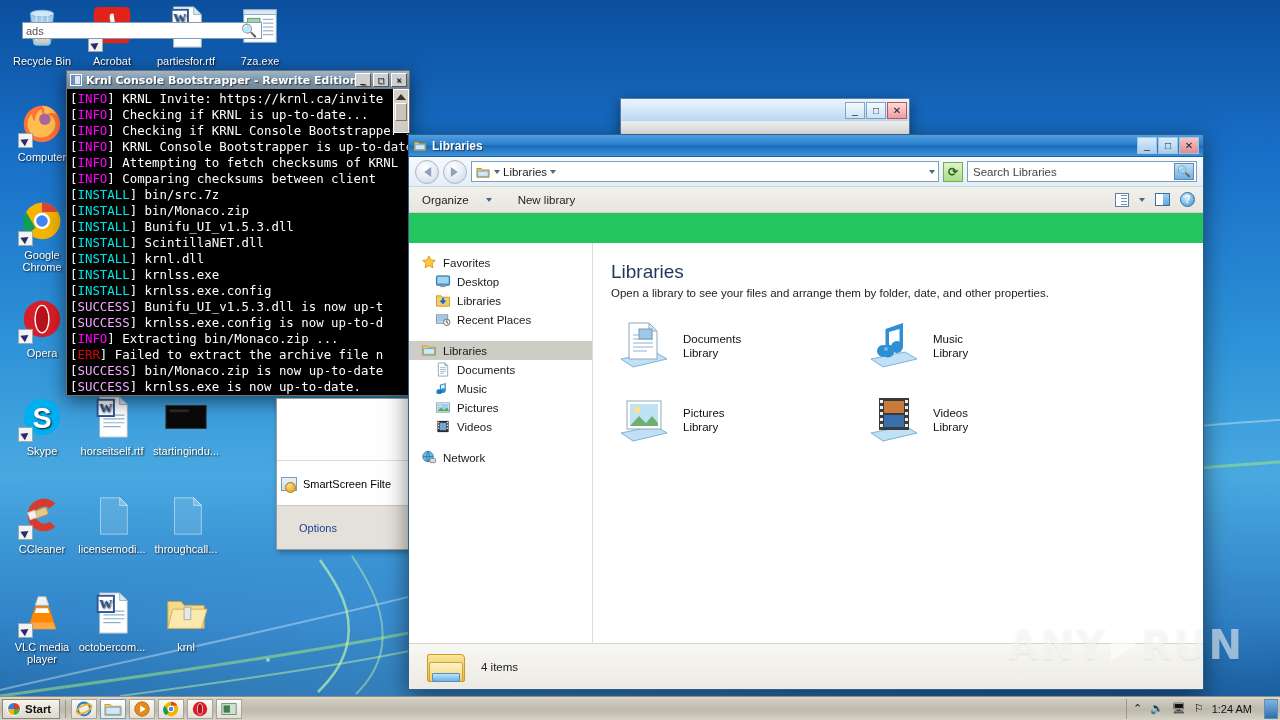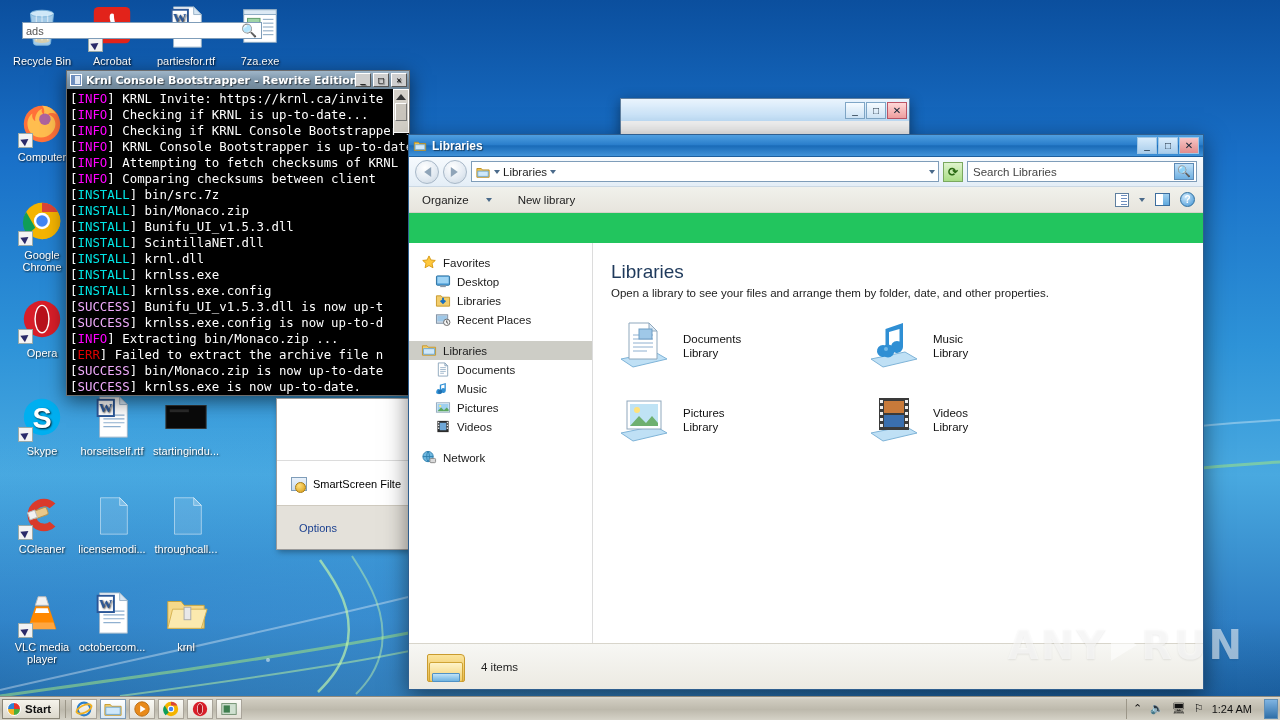--- a/index.html
+++ b/index.html
@@ -69,21 +69,21 @@
      background:#f2f2f2; border:1px solid #5f7f9f; }
   #bg-explorer .bgtb{ height:22px; background:linear-gradient(180deg,#eaf4fd,#bedcf5); display:flex; align-items:center; }
   #bg-explorer .bgtb .winbtns{ margin-left:auto; }
   #bg-search{ position:absolute; left:22px; top:22px; width:240px; height:17px; background:#fff;
      border:1px solid #7f9db9; display:flex; align-items:center; padding:0 3px; font-size:11px; color:#555;}
 
   
   #ss-menu{ left:276px; top:398px; width:134px; height:152px; background:#fff; border:1px solid #9a9a9a;
      box-shadow:2px 2px 6px rgba(0,0,0,.35); font-size:11px; }
   #ss-menu .ss-top{ height:62px; border-bottom:1px solid #dcdcdc; }
-  #ss-menu .ss-row{ height:46px; display:flex; align-items:center; padding-left:14px; gap:6px; }
+  #ss-menu .ss-row{ height:46px; display:flex; align-items:center; padding-left:4px; gap:6px; }
   #ss-menu .ss-row .shield{ width:16px;height:14px;background:linear-gradient(180deg,#e9f1fa,#c9dcef);
      border:1px solid #7f9db9;position:relative;flex:0 0 auto;}
   #ss-menu .ss-row .shield:after{content:"";position:absolute;left:3px;bottom:-3px;width:9px;height:9px;border-radius:50%;
      background:radial-gradient(circle at 35% 30%,#ffdf7d,#d79b12);border:1px solid #a97a10;}
   #ss-menu .ss-foot{ position:absolute;left:0;right:0;bottom:0;height:44px;background:#e4e1da;border-top:1px solid #cfcabf;
      display:flex;align-items:center;padding-left:22px;color:#1a3f8f;}
 
   
   #lib-window{ left:408px; top:134px; width:796px; height:556px;
      border:1px solid #2f5f8f; background:#22c55e;

